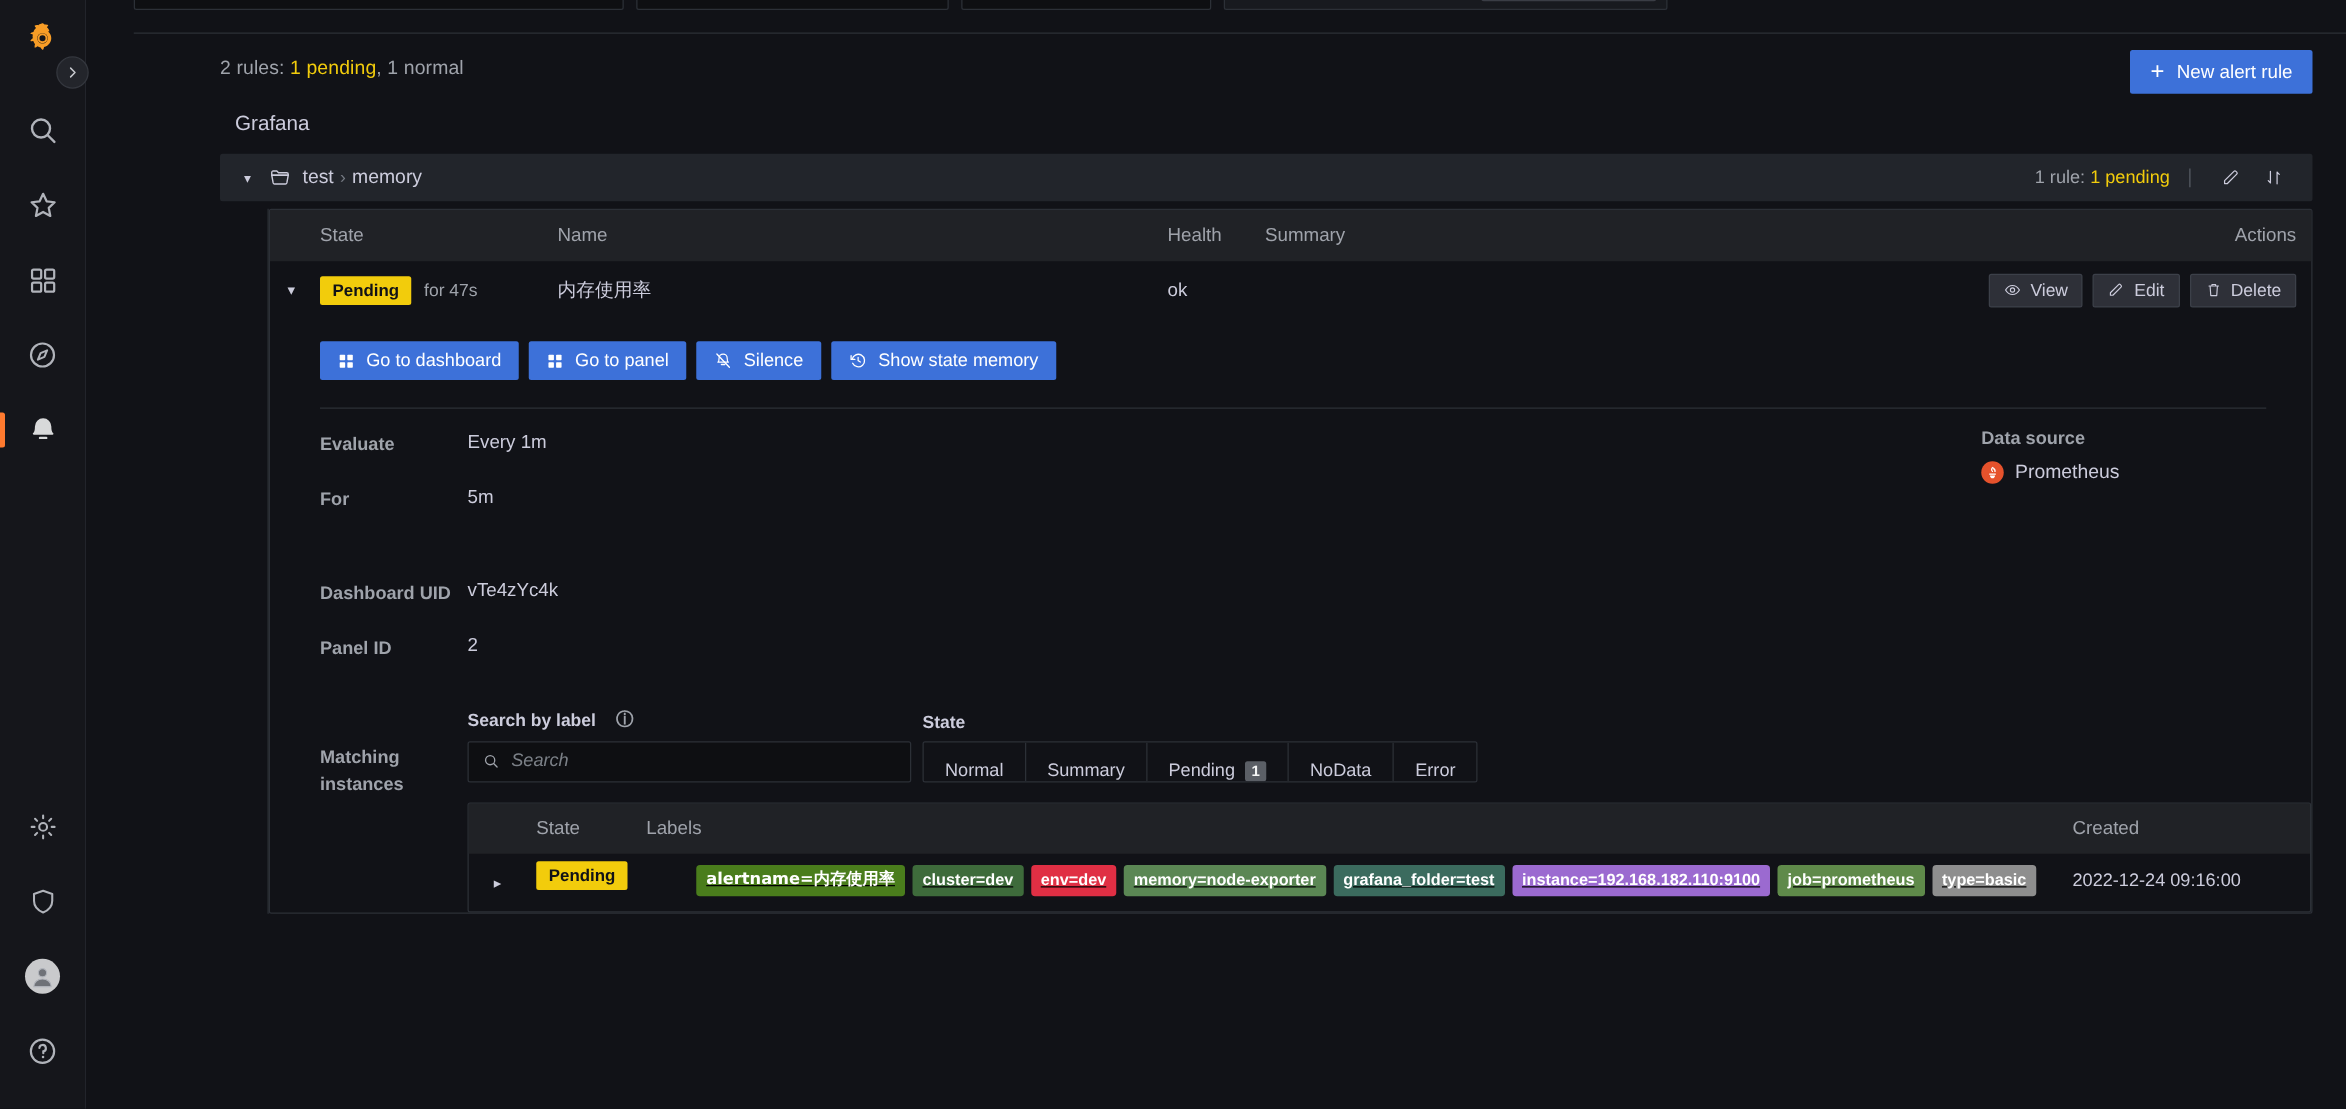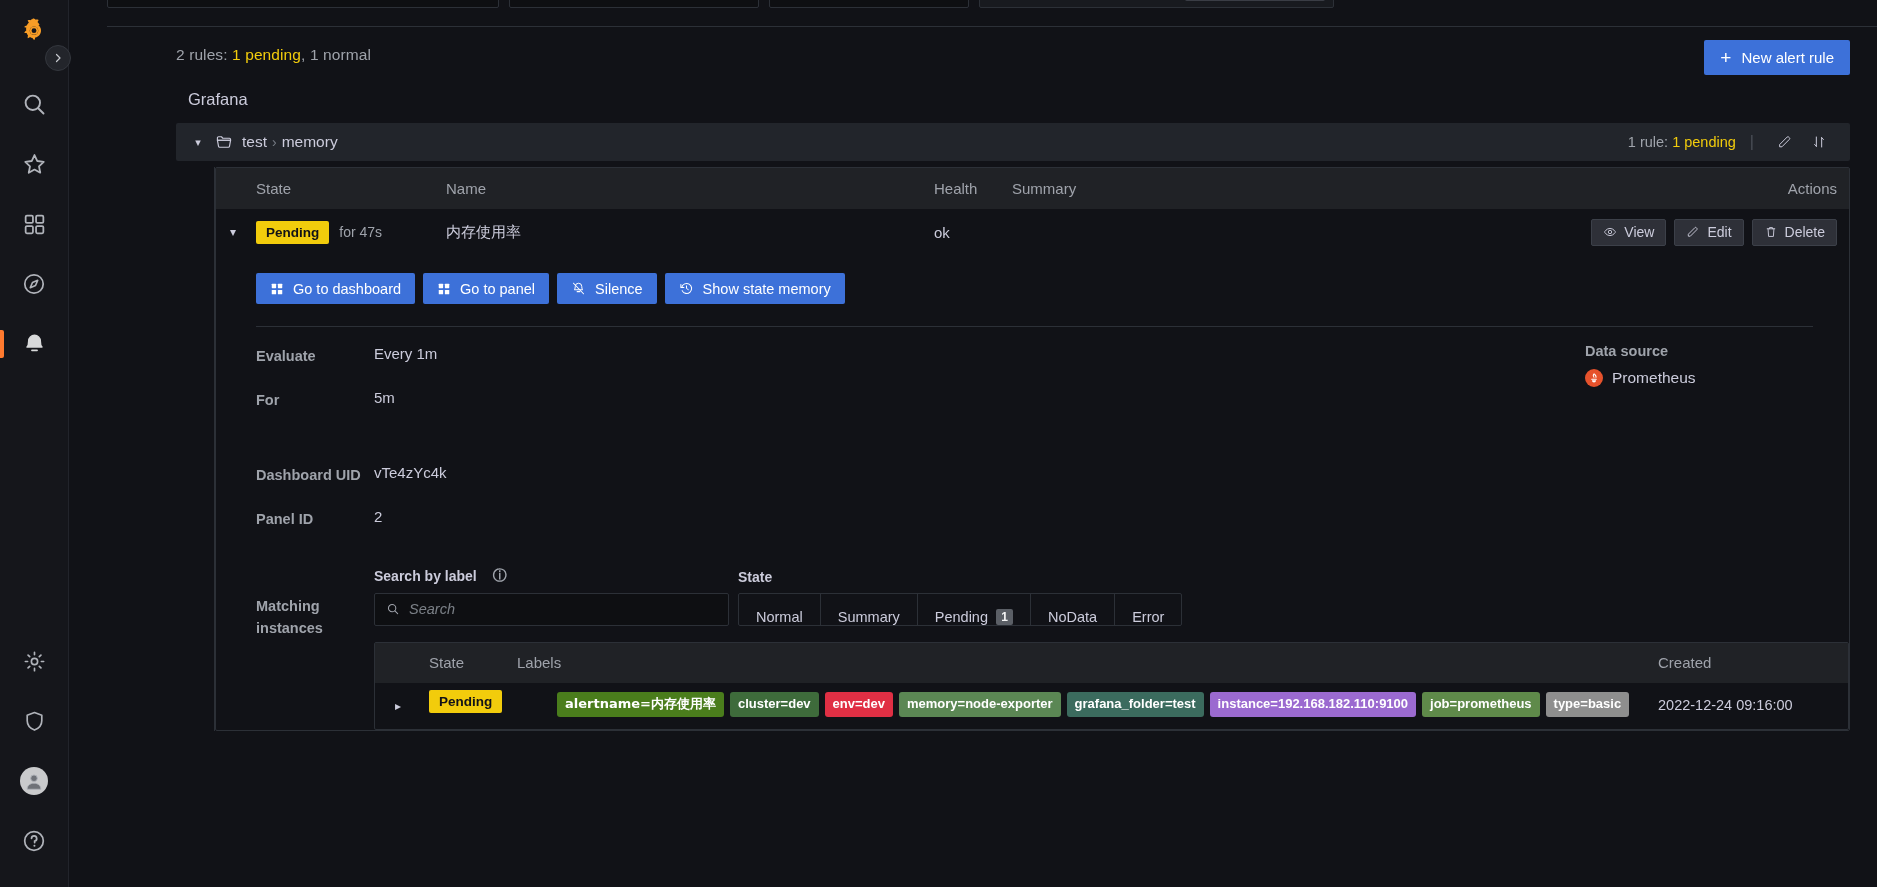--- a/index.html
+++ b/index.html
@@ -185,21 +185,21 @@
   }
 
   .instable { margin-top: 16px; border: 1px solid #2c3037; border-radius: 2px; }
   .it-head { display: flex; align-items: center; height: 40px; background: #202226;
     font-size: 15px; color: #9fa3ab; padding-left: 54px; }
   .it-row { display: flex; align-items: flex-start; min-height: 46px;
     padding-top: 9px; padding-left: 0; position: relative; }
   .it-chev { position: absolute; left: 20px; top: 16px; color: #ccccdc; font-size: 12px; }
   .ic-state { width: 54px; margin-left: 54px; }
   .ic-labels { flex: 1; display: flex; flex-wrap: wrap; gap: 6px 6px;
-    padding-left: 40px; justify-content: flex-start; align-content: flex-start; }
+    padding-left: 40px; justify-content: flex-start; align-content: flex-start; text-decoration: underline; }
   .ic-created { width: 190px; font-size: 14.5px; color: #ccccdc; padding-top: 5px; }
   .chip {
     font-size: 13px; font-weight: 600; color: #fff; border-radius: 3px;
     padding: 3px 8px; white-space: nowrap; line-height: 1.45;
   }
   .svg-ic { display: block; }
 </style>
 </head>
 <body>
 

